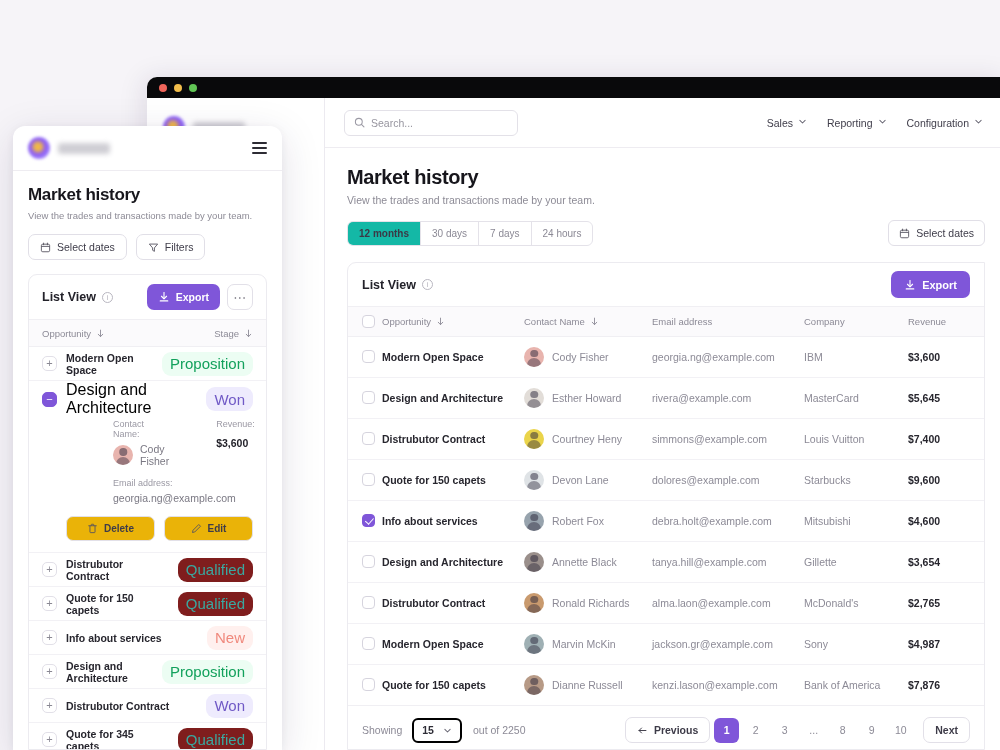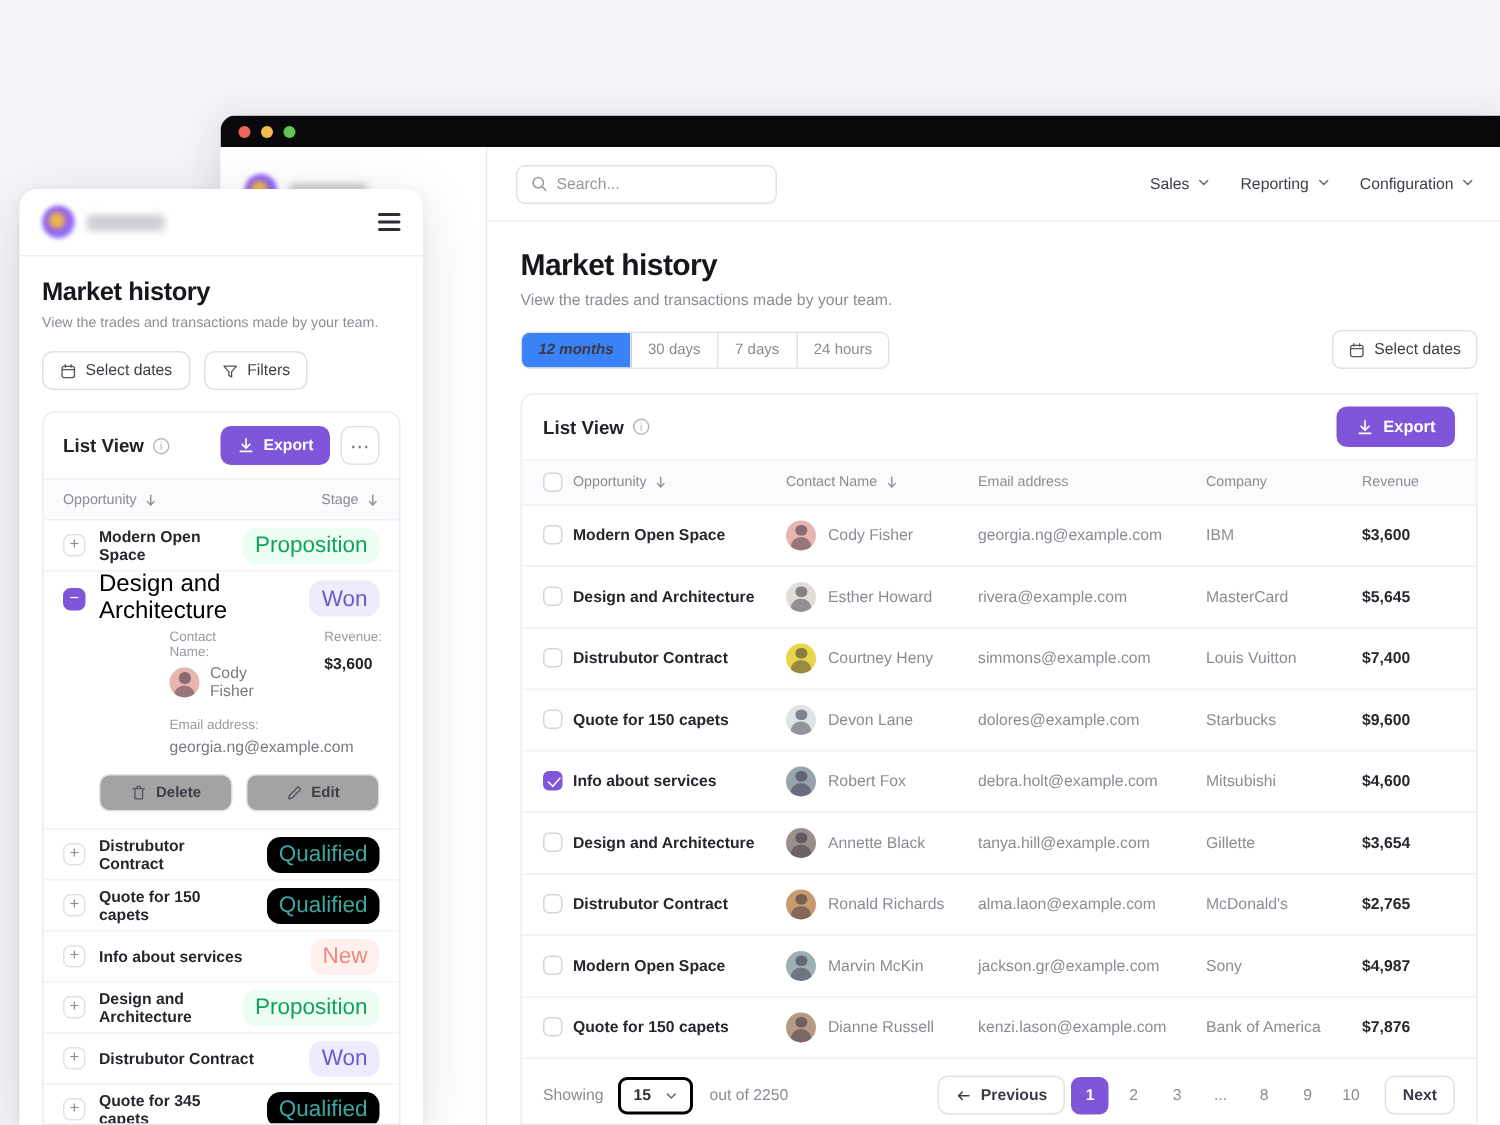--- a/index.html
+++ b/index.html
@@ -91,21 +91,21 @@
   .filterrow { margin-top: 14px; display: flex; align-items: center; }
   .segmented {
     display: flex; border: 1px solid #e4e2e9; border-radius: 6px; overflow: hidden;
     background: #fff; height: 25px;
   }
   .seg {
     padding: 0 11px; display: flex; align-items: center;
     font-size: 10px; color: #8b8995; border-right: 1px solid #e4e2e9; cursor: pointer;
   }
   .seg:last-child { border-right: none; }
-  .seg.active { background: #3b82f6; color: #3b3946; font-weight: 600; font-style: italic; }
+  .seg.active { background: #14b8a6; color: #3b3946; font-weight: 600; }
   .btn-outline {
     margin-left: auto; height: 26px; border: 1px solid #e1dfe7; border-radius: 6px;
     background: #fff; display: flex; align-items: center; gap: 6px; padding: 0 10px;
     font-size: 10.5px; color: #3e3c49; font-weight: 500; cursor: pointer;
   }
 
   
   .listcard {
     margin-top: 16px; flex: 1; min-height: 0;
     border: 1px solid #ecebf0; border-radius: 9px 0 0 0; background: #fff;
@@ -170,21 +170,21 @@
     content:""; position:absolute; left:50%; top:16%; width:7.5px; height:7.5px;
     transform: translateX(-50%); border-radius:50%; background: rgba(40,35,55,.5);
   }
 
   .badge {
     display: inline-flex; align-items: center; height: 24px; padding: 0 8px;
     border-radius: 9px; font-size: 15px; font-weight: 500;
   }
   .b-proposition { background: #ecfdf3; color: #12a15c; }
   .b-won { background: #eeebfd; color: #7059c6; }
-  .b-qualified { background: #000000; color: #3aa8a0; }
+  .b-qualified { background: #7f1d1d; color: #3aa8a0; }
   .b-new { background: #fff0ee; color: #f0897d; }
 
   .pager {
     height: 49px; flex: 0 0 49px; border-top: 1px solid #f0eff3;
     display: flex; align-items: center; padding: 0 14px;
   }
   .pager .lbl { font-size: 10.5px; color: #8c8a96; }
   .select {
     margin-left: 10px; height: 25px; border: 2px solid #000000; border-radius: 6px;
     display: flex; align-items: center; gap: 9px; padding: 0 8px;
@@ -279,21 +279,21 @@
   .m-exp-head { min-height: 34px; display: flex; align-items: center; gap: 9px; }
   .m-exp-grid { display: flex; padding-left: 24px; margin-top: 2px; }
   .m-exp-col { flex: 1; margin-left: 47px; }
   .m-exp-col.right { flex: 0 0 84px; }
   .m-lab { font-size: 9px; color: #9b99a4; }
   .m-val { font-size: 10.5px; color: #7a7883; margin-top: 4px; }
   .m-val.strong { color: #23222a; font-weight: 700; }
   .m-contact { display: flex; align-items: center; gap: 7px; margin-top: 4px; }
   .m-exp-actions { display: flex; gap: 9px; margin-top: 12px; padding-left: 24px; }
   .m-act {
-    flex: 1; height: 25px; border: 1px solid #e2e0e8; border-radius: 7px; background: #a3a3a3;
+    flex: 1; height: 25px; border: 1px solid #e2e0e8; border-radius: 7px; background: #eab308;
     display: flex; align-items: center; justify-content: center; gap: 6px;
     font-size: 10px; color: #3e3c49; font-weight: 600; cursor: pointer;
   }
   svg { display: block; }
 </style>
 </head>
 <body>
 
 <div id="stage">
 

